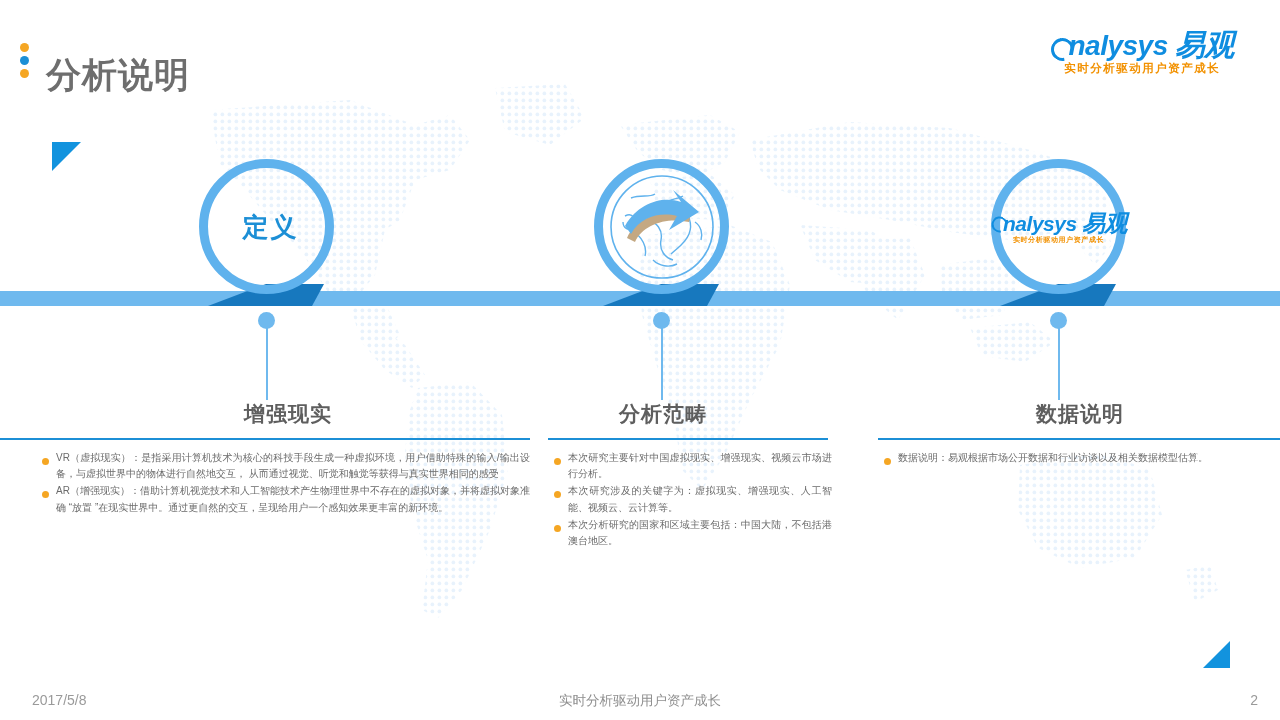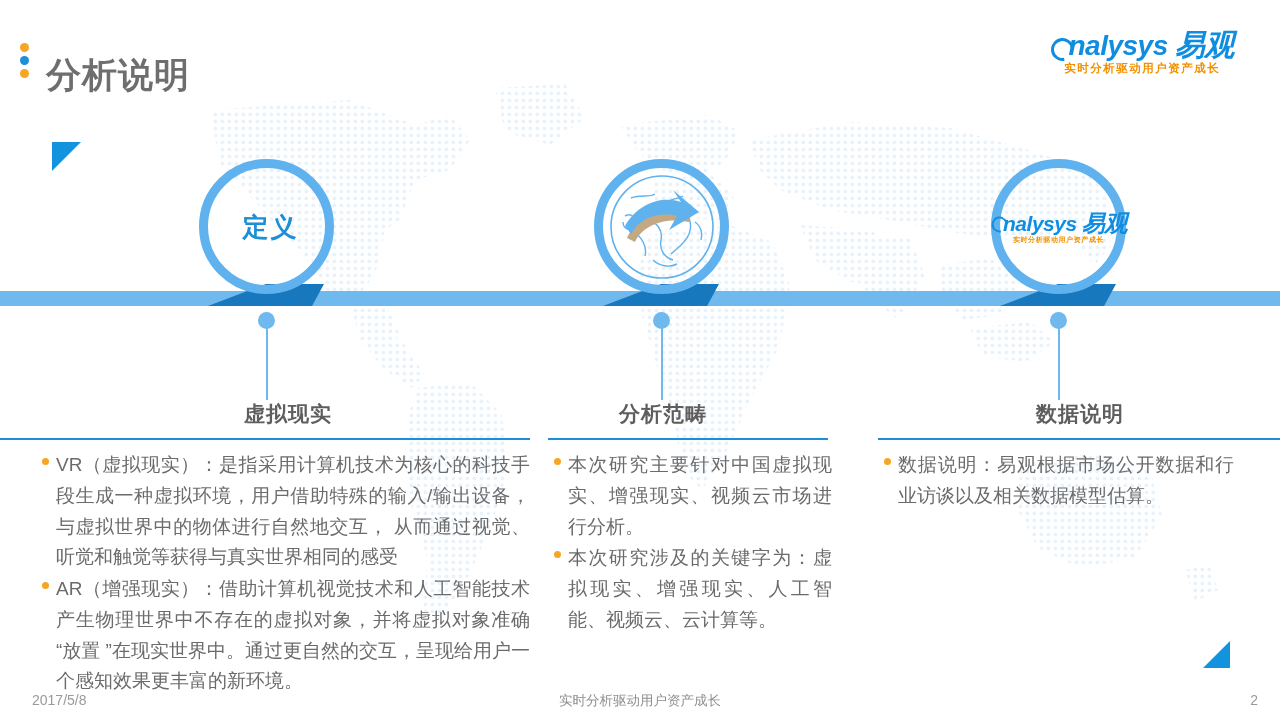--- a/index.html
+++ b/index.html
@@ -175,21 +175,21 @@
     position: absolute;
     top: 438px; height: 2px;
     background: #1C8FD6;
   }
 
   
   .col-body {
     position: absolute;
     top: 450px;
     color: #6B6B6B;
-    font-size: 19px;
+    font-size: 10px;
     line-height: 1.62;
   }
   .bullet {
     position: relative;
     padding-left: 16px;
     margin-bottom: 1px;
     text-align: justify;
   }
   .bullet::before {
     content: "";
@@ -340,37 +340,38 @@
       <div class="logo-main">
         <span class="swoosh"></span><span>nalysys</span>
         <span class="logo-cn">易观</span>
       </div>
       <div class="logo-tag small">实时分析驱动用户资产成长</div>
     </div>
   </div>
   <div class="node-dot" style="left:1050px; top:312px;"></div>
   <div class="node-line" style="left:1057.5px; top:328px; height:72px;"></div>
 
-  <div class="col-head" style="left:38px; width:500px;">虚拟现实</div>
+  <div class="col-head" style="left:38px; width:500px;">增强现实</div>
   <div class="col-rule" style="left:0px; width:530px;"></div>
 
   <div class="col-head" style="left:548px; width:230px;">分析范畴</div>
   <div class="col-rule" style="left:548px; width:280px;"></div>
 
   <div class="col-head" style="left:878px; width:404px;">数据说明</div>
   <div class="col-rule" style="left:878px; width:402px;"></div>
 
   <div class="col-body" style="left:40px; width:490px;">
     <div class="bullet">VR（虚拟现实）：是指采用计算机技术为核心的科技手段生成一种虚拟环境，用户借助特殊的输入/输出设备，与虚拟世界中的物体进行自然地交互， 从而通过视觉、听觉和触觉等获得与真实世界相同的感受</div>
     <div class="bullet">AR（增强现实）：借助计算机视觉技术和人工智能技术产生物理世界中不存在的虚拟对象，并将虚拟对象准确 “放置 ”在现实世界中。通过更自然的交互，呈现给用户一个感知效果更丰富的新环境。</div>
   </div>
 
   <div class="col-body" style="left:552px; width:280px;">
     <div class="bullet">本次研究主要针对中国虚拟现实、增强现实、视频云市场进行分析。</div>
     <div class="bullet">本次研究涉及的关键字为：虚拟现实、增强现实、人工智能、视频云、云计算等。</div>
+    <div class="bullet">本次分析研究的国家和区域主要包括：中国大陆，不包括港澳台地区。</div>
   </div>
 
   <div class="col-body" style="left:882px; width:352px;">
     <div class="bullet">数据说明：易观根据市场公开数据和行业访谈以及相关数据模型估算。</div>
   </div>
 
   <div class="footer-date">2017/5/8</div>
   <div class="footer-center">实时分析驱动用户资产成长</div>
   <div class="footer-page">2</div>
 

